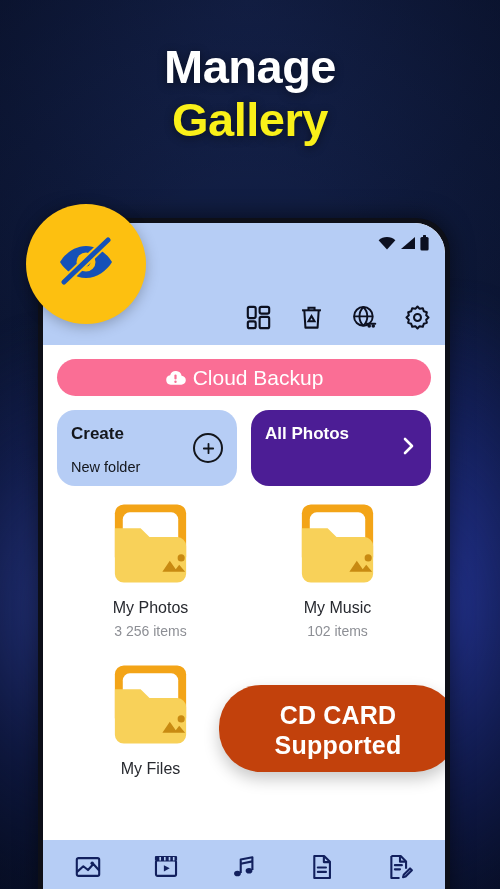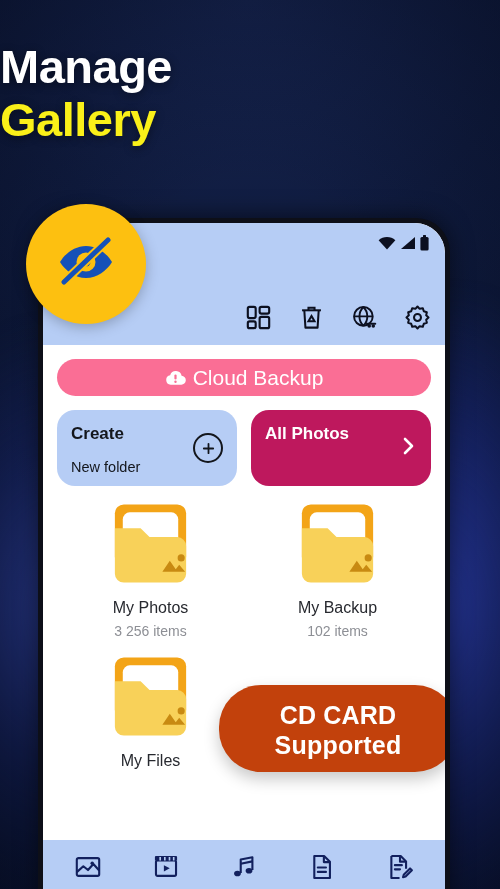--- a/index.html
+++ b/index.html
@@ -46,20 +46,21 @@
   }
   .bg-vignette {
     position: absolute; inset: 0;
     background: radial-gradient(ellipse 90% 70% at 50% 45%, rgba(0,0,0,0) 35%, rgba(3,7,22,0.55) 100%);
   }
 
   
   .headline {
     position: absolute;
     top: 40px; left: 0; right: 0;
+    text-align: center;
     z-index: 5;
   }
   .headline-line {
     display: block;
     font-size: 47px;
     font-weight: bold;
     line-height: 1.13;
     letter-spacing: -0.5px;
     text-shadow: 0 2px 10px rgba(0,0,0,0.45);
   }
@@ -133,21 +134,21 @@
   }
   .card {
     flex: 1;
     height: 76px;
     border-radius: 18px;
     position: relative;
     cursor: pointer;
     padding: 13px 14px;
   }
   .card-create { background: #b6cdf5; }
-  .card-all { background: #be185d; }
+  .card-all { background: #4c1d95; }
 
   .card-title {
     font-size: 17px;
     font-weight: bold;
     line-height: 1.25;
   }
   .card-sub {
     font-size: 14.5px;
     line-height: 1.35;
     margin-top: 14px;
@@ -167,21 +168,21 @@
     border: 2px solid #13161c;
     border-radius: 50%;
     display: flex; align-items: center; justify-content: center;
   }
 
   
   .folders {
     margin-top: 8px;
     display: grid;
     grid-template-columns: 1fr 1fr;
-    row-gap: 8px;
+    row-gap: 16px;
   }
   .folder {
     display: flex;
     flex-direction: column;
     align-items: center;
     padding-top: 6px;
     cursor: pointer;
   }
   .folder-name {
     font-size: 16px;
@@ -386,21 +387,21 @@
           <div class="folder">
             <span>
               <svg width="95" height="92" viewBox="0 0 96 92">
                 <rect x="12" y="4" width="72" height="62" rx="9" fill="#f3a417"></rect>
                 <rect x="20" y="12" width="56" height="40" rx="7" fill="#ffffff"></rect>
                 <path d="M12 28h26l9 9h28a9 9 0 0 1 9 9v28a9 9 0 0 1-9 9H21a9 9 0 0 1-9-9V28z" fill="#f8d159"></path>
                 <path d="M60 72l7.5-11 6 8.5 3.5-4.5 6 7H60z" fill="#c88a12"></path>
                 <circle cx="79" cy="58" r="3.6" fill="#c88a12"></circle>
               </svg>
             </span>
-            <span class="folder-name">My Backup</span>
+            <span class="folder-name">My Music</span>
             <span class="folder-count">102 items</span>
           </div>
 
           <div class="folder">
             <span>
               <svg width="95" height="92" viewBox="0 0 96 92">
                 <rect x="12" y="4" width="72" height="62" rx="9" fill="#f3a417"></rect>
                 <rect x="20" y="12" width="56" height="40" rx="7" fill="#ffffff"></rect>
                 <path d="M12 28h26l9 9h28a9 9 0 0 1 9 9v28a9 9 0 0 1-9 9H21a9 9 0 0 1-9-9V28z" fill="#f8d159"></path>
                 <path d="M60 72l7.5-11 6 8.5 3.5-4.5 6 7H60z" fill="#c88a12"></path>

